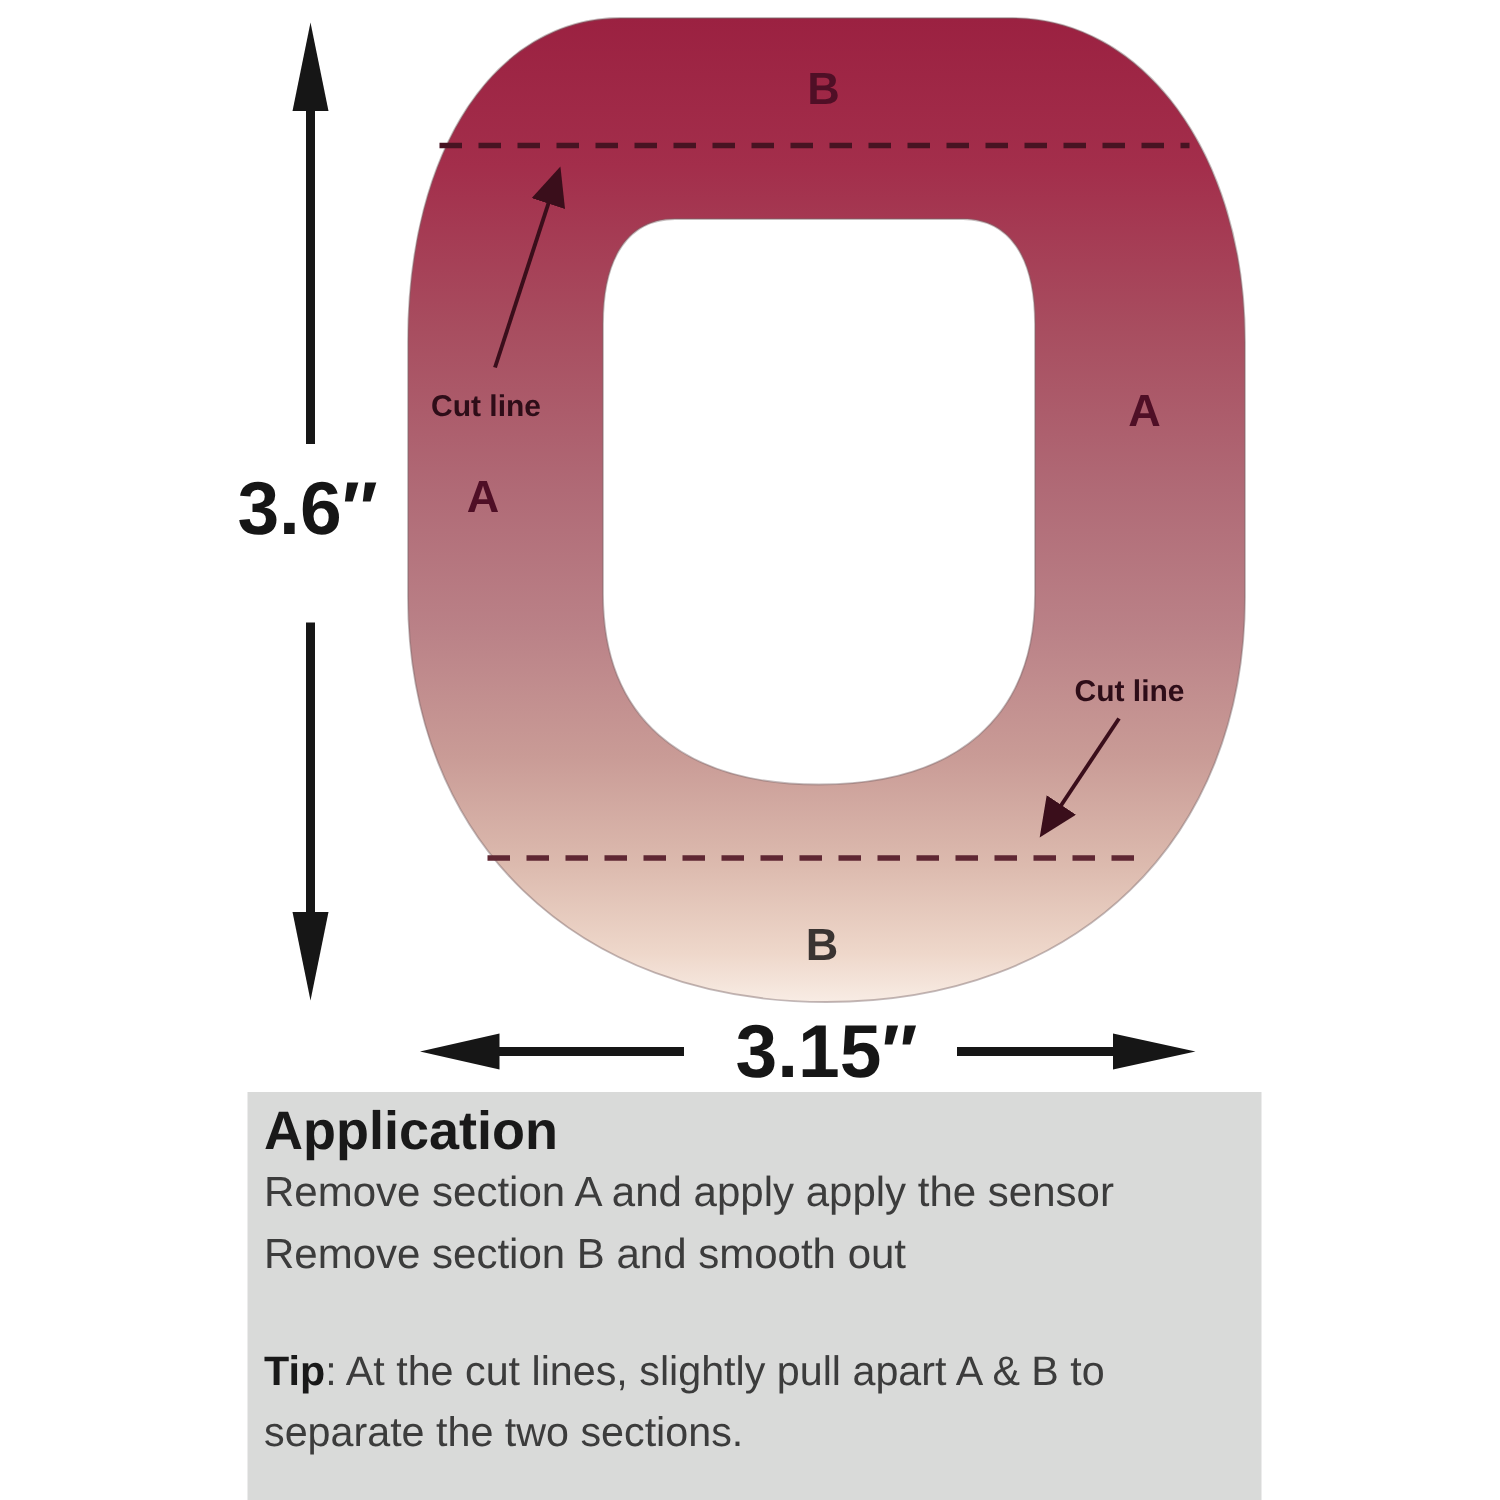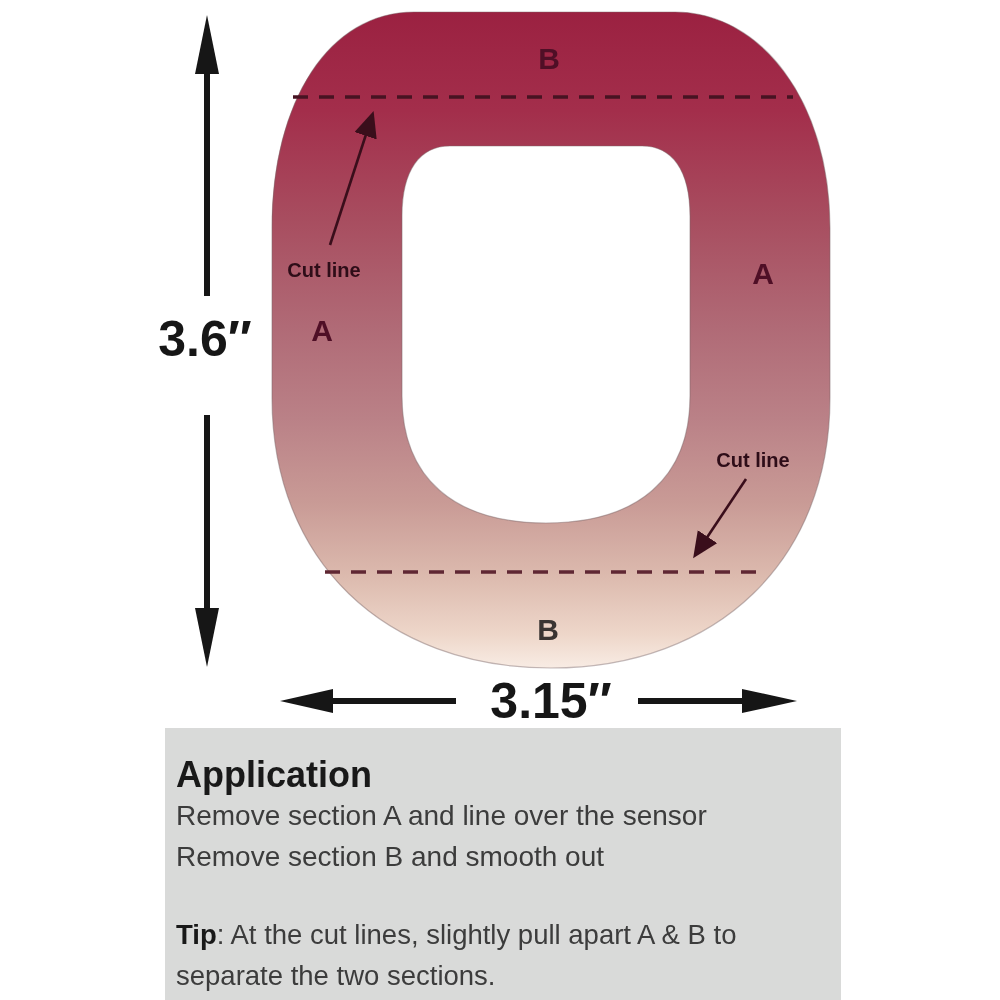--- a/index.html
+++ b/index.html
@@ -3,21 +3,21 @@
 <meta charset="utf-8">
 <style>
   html,body{margin:0;padding:0;background:#ffffff;}
   .stage{
     position:relative;width:1000px;height:1000px;background:#ffffff;
     font-family:"Liberation Sans",sans-serif;overflow:hidden;
   }
   .diagram-svg{position:absolute;left:0;top:0;}
   .instructions{
     position:absolute;left:165px;top:728px;width:676px;height:272px;
-    background:#d9dad9;box-sizing:border-box;padding:27px 10px 0 11px;
+    background:#d9dad9;box-sizing:border-box;padding:6px 10px 0 11px;
     color:#3c3c3c;
   }
   .instructions .heading{
     font-size:36px;font-weight:bold;color:#191919;line-height:40px;margin:0;
   }
   .instructions .line{font-size:28px;line-height:41px;}
   .instructions .spacer{height:37px;}
   .instructions .tip{font-size:27.5px;line-height:41px;margin:0;}
   .instructions .tip .tip-label{font-weight:bold;color:#191919;margin-top:36px;}
   svg text{font-family:"Liberation Sans",sans-serif;}
@@ -79,19 +79,19 @@
 
     <text x="324" y="277" text-anchor="middle" font-size="20" font-weight="600" fill="#2e0d18">Cut line</text>
     <text x="753" y="467" text-anchor="middle" font-size="20" font-weight="600" fill="#2e0d18">Cut line</text>
 
     <text x="205" y="356" text-anchor="middle" font-size="50" font-weight="600" fill="#161616">3.6″</text>
     <text x="551" y="718" text-anchor="middle" font-size="50" font-weight="600" fill="#161616">3.15″</text>
   </svg>
 
   <div class="instructions">
     <p class="heading">Application</p>
-    <div class="line">Remove section A and line over the sensor</div>
+    <div class="line">Remove section A and apply apply the sensor</div>
     <div class="line">Remove section B and smooth out</div>
     <div class="spacer"></div>
     <p class="tip"><span class="tip-label">Tip</span><span>: At the cut lines, slightly pull apart A &amp; B to separate the two sections.</span></p>
   </div>
 
 </div>
 
 </body></html>

